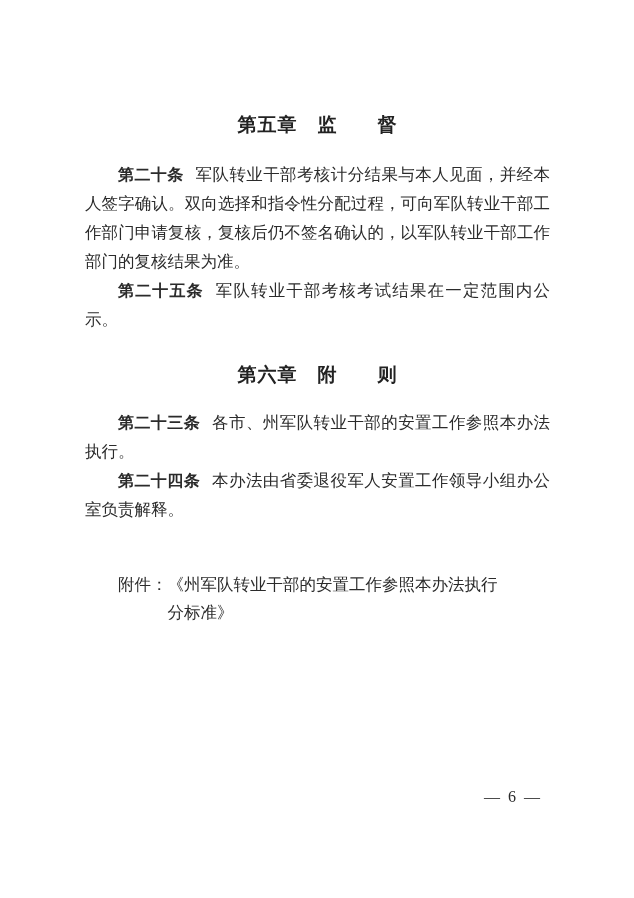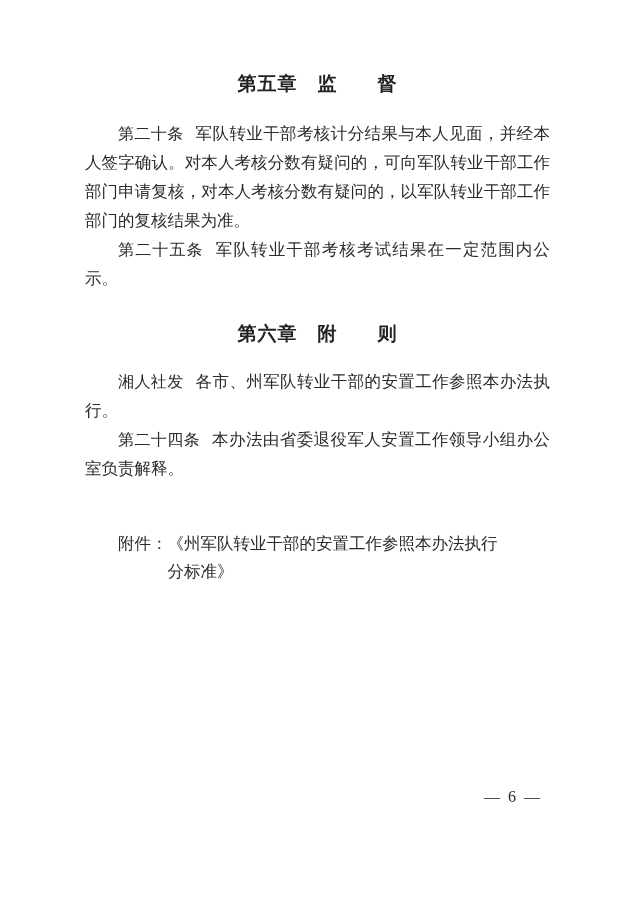--- a/index.html
+++ b/index.html
@@ -11,21 +11,21 @@
     position: relative;
     width: 634px;
     height: 898px;
     background: #ffffff;
     font-family: "Liberation Serif", "DejaVu Serif", serif;
     color: #2b2b2b;
     overflow: hidden;
     margin: 0 auto;
   }
   .content {
-    padding: 71px 84px 0 85px;
+    padding: 112px 84px 0 85px;
   }
   .chapter-heading {
     font-size: 19px;
     font-weight: bold;
     text-align: center;
     color: #222;
     letter-spacing: 1px;
     margin: 0 0 22px 0;
     font-family: "Liberation Sans", "DejaVu Sans", sans-serif;
   }
@@ -34,21 +34,21 @@
     margin-bottom: 20px;
   }
   .para {
     font-size: 16.5px;
     line-height: 29px;
     text-align: justify;
     text-indent: 2em;
     margin: 0;
   }
   .para .label {
-    font-weight: normal;
+    font-weight: bold;
     margin-right: 0.75em;
     font-family: "Liberation Sans", "DejaVu Sans", sans-serif;
     font-size: 16px;
   }
   .attachment {
     margin-top: 46px;
     font-size: 16.5px;
     line-height: 29px;
   }
   .attachment .att-line-1 {
@@ -68,28 +68,28 @@
   }
 </style>
 </head>
 <body>
 
 <div class="page">
   <div class="content">
 
     <div class="chapter-heading">第五章　监　　督</div>
 
-    <p class="para"><span class="label">第二十条</span><span>军队转业干部考核计分结果与本人见面，并经本人签字确认。对本人考核分数有疑问的，可向军队转业干部工作部门申请复核，对本人考核分数有疑问的，以军队转业干部工作部门的复核结果为准。</span></p>
+    <p class="para"><span class="label">第二十条</span><span>军队转业干部考核计分结果与本人见面，并经本人签字确认。双向选择和指令性分配过程，可向军队转业干部工作部门申请复核，复核后仍不签名确认的，以军队转业干部工作部门的复核结果为准。</span></p>
 
     <p class="para"><span class="label">第二十五条</span><span>军队转业干部考核考试结果在一定范围内公示。</span></p>
 
 
     <div class="chapter-heading second">第六章　附　　则</div>
 
-    <p class="para"><span class="label">湘人社发</span><span>各市、州军队转业干部的安置工作参照本办法执行。</span></p>
+    <p class="para"><span class="label">第二十三条</span><span>各市、州军队转业干部的安置工作参照本办法执行。</span></p>
 
     <p class="para"><span class="label">第二十四条</span><span>本办法由省委退役军人安置工作领导小组办公室负责解释。</span></p>
 
 
     <div class="attachment">
       <div class="att-line-1">附件：《州军队转业干部的安置工作参照本办法执行</div>
       <div class="att-line-2">分标准》</div>
     </div>
 
   </div>

